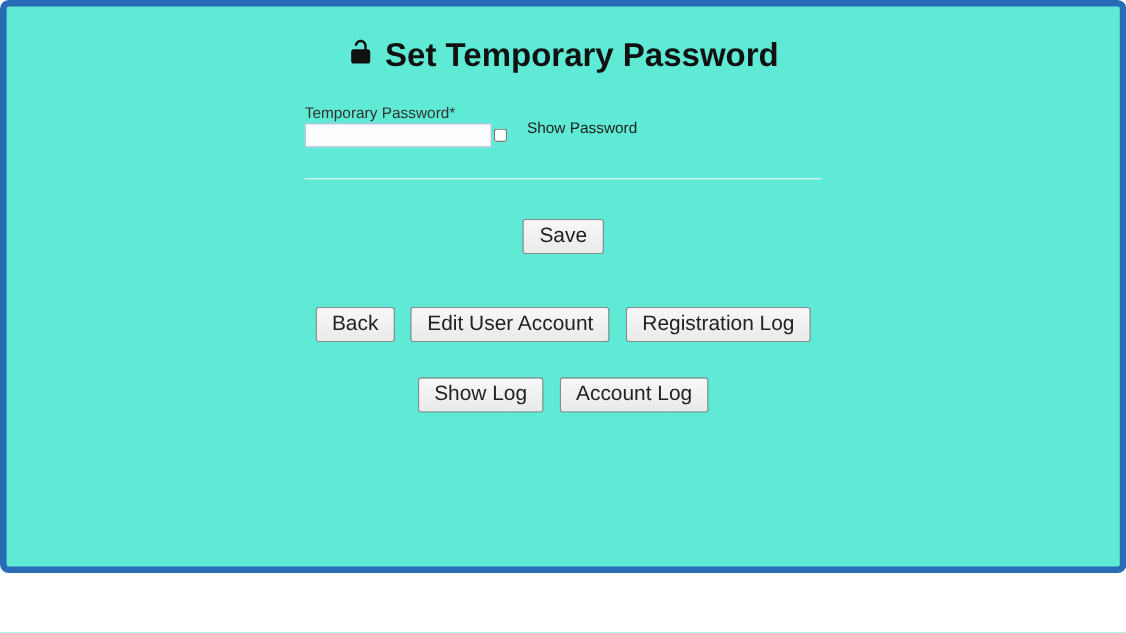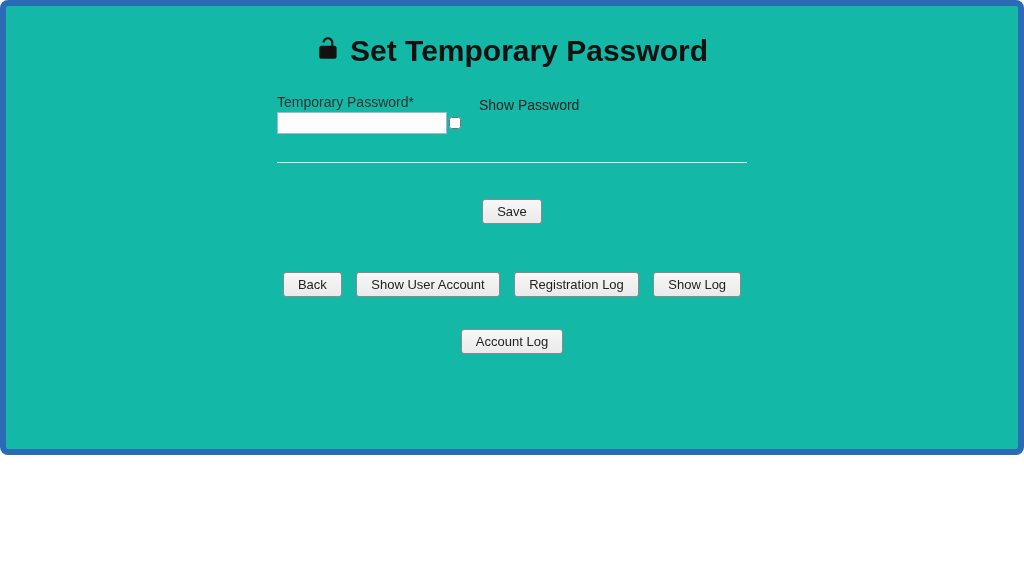--- a/index.html
+++ b/index.html
@@ -5,24 +5,24 @@
     * { box-sizing: border-box; margin: 0; padding: 0; }
     body {
       font-family: "Segoe UI", Arial, sans-serif;
       background: #fff;
       width: 1024px;
       height: 575px;
       overflow: hidden;
     }
     .frame {
       width: 1024px;
-      height: 455px;
+      height: 521px;
       border: 6px solid #2a6bb5;
       border-radius: 8px;
-      background: #14b8a6;
+      background: #5eead4;
       position: relative;
       padding-top: 28px;
     }
     .title-row {
       text-align: center;
       margin-bottom: 26px;
     }
     .title-row h1 {
       font-size: 30px;
       font-weight: 700;
@@ -66,29 +66,29 @@
     .cb {
       width: 12px;
       height: 12px;
       margin-bottom: 5px;
       margin-left: 2px;
     }
     .show-pw-label {
       font-size: 14px;
       color: #222;
       margin-left: 18px;
-      margin-bottom: 21px;
+      margin-bottom: 10px;
     }
     .save-row {
       text-align: center;
       margin-bottom: 32px;
     }
     .btn {
       font-family: inherit;
-      font-size: 13px;
+      font-size: 19px;
       color: #222;
       background: linear-gradient(#f7f7f7, #eaeaea);
       border: 1px solid #8a8a8a;
       border-radius: 3px;
       padding: 4px 14px;
       cursor: pointer;
     }
     .nav-row {
       text-align: center;
     }
@@ -121,20 +121,20 @@
       <input type="checkbox" class="cb" style="">
       <span class="show-pw-label">Show Password</span>
     </div>
 
     <div class="save-row">
       <button class="btn">Save</button>
     </div>
 
     <div class="nav-row">
       <button class="btn">Back</button>
-      <button class="btn">Show User Account</button>
+      <button class="btn">Edit User Account</button>
       <button class="btn">Registration Log</button>
       <button class="btn">Show Log</button>
       <button class="btn">Account Log</button>
     </div>
   </div>
 
 </div>
 
 </body></html>

